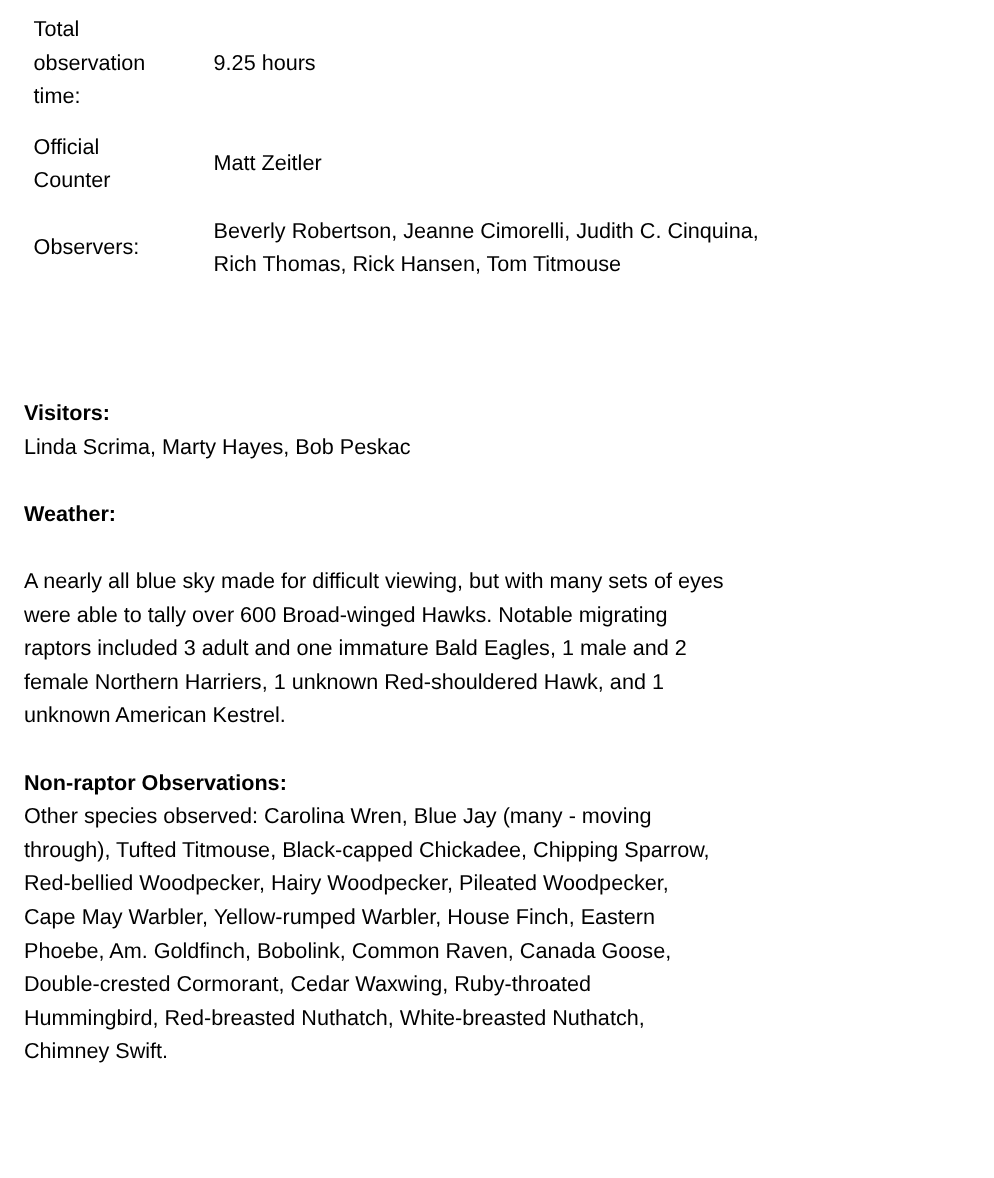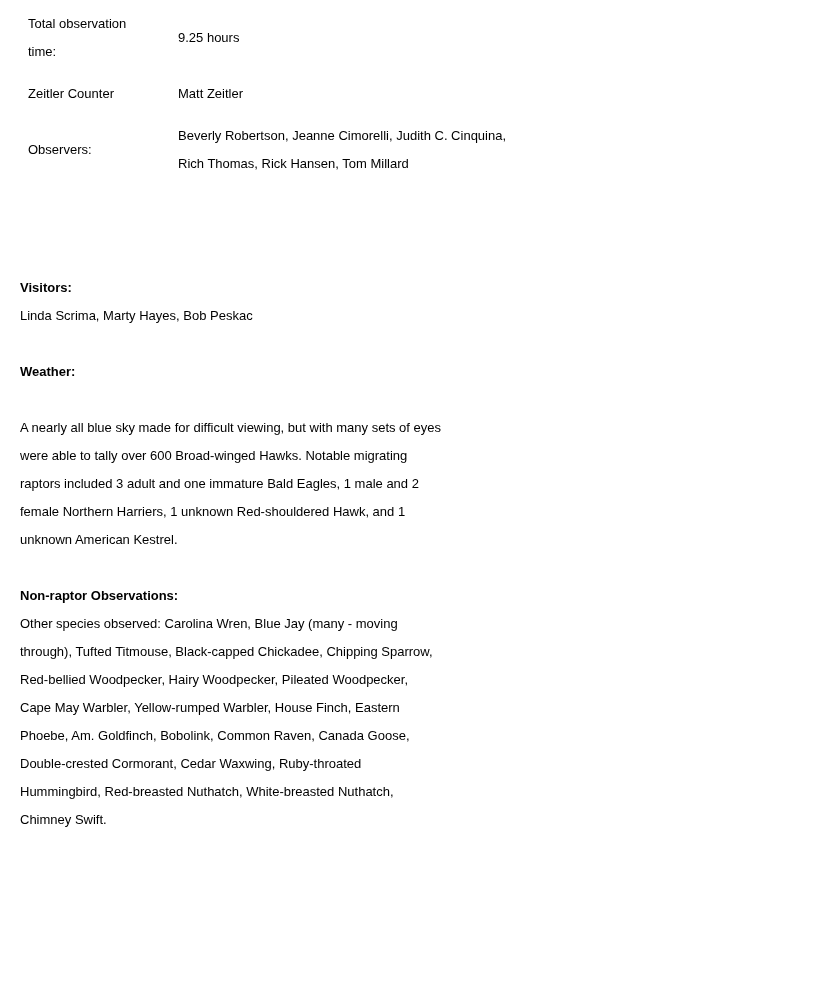--- a/index.html
+++ b/index.html
@@ -9,21 +9,21 @@
   }
   .page {
     width: 684px;
     height: 982px;
     box-sizing: border-box;
     padding: 2px 20px 0 20px;
     overflow: hidden;
     background: #ffffff;
     color: #000000;
     font-family: "Liberation Sans", "DejaVu Sans", sans-serif;
-    font-size: 13px;
+    font-size: 18px;
     line-height: 28px;
   }
   table.info-table {
     border-collapse: separate;
     border-spacing: 2px;
     margin: 0;
   }
   table.info-table td {
     vertical-align: middle;
   }
@@ -53,27 +53,27 @@
 
 <div class="page">
 
   <table class="info-table">
     <tbody>
       <tr>
         <td class="info-label">Total observation time:</td>
         <td class="info-value">9.25 hours</td>
       </tr>
       <tr>
-        <td class="info-label">Zeitler Counter</td>
+        <td class="info-label">Official Counter</td>
         <td class="info-value">Matt Zeitler</td>
       </tr>
       <tr>
         <td class="info-label">Observers:</td>
         <td class="info-value">Beverly Robertson, Jeanne Cimorelli, Judith C. Cinquina,
-Rich Thomas, Rick Hansen, Tom Millard</td>
+Rich Thomas, Rick Hansen, Tom Titmouse</td>
       </tr>
     </tbody>
   </table>
 
   <div class="sections">
 
     <div class="section">
       <div class="section-heading">Visitors:</div>
       <div class="section-body">Linda Scrima, Marty Hayes, Bob Peskac</div>
     </div>

